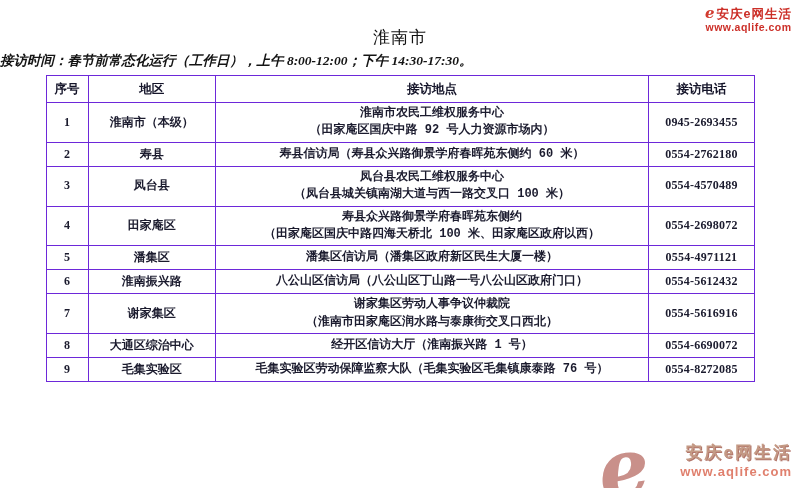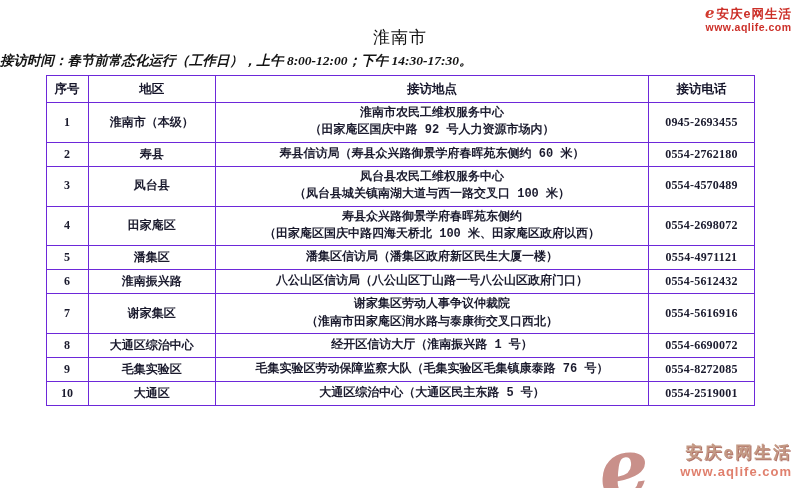--- a/index.html
+++ b/index.html
@@ -212,28 +212,20 @@
     <td class="phone">0554-6690072</td>
   </tr>
   <tr class="single">
     <td>9</td>
     <td>毛集实验区</td>
     <td>
           <span class="loc-line">毛集实验区劳动保障监察大队（毛集实验区毛集镇康泰路 76 号）</span>
         </td>
     <td class="phone">0554-8272085</td>
   </tr>
-  <tr class="single">
-    <td>10</td>
-    <td>大通区</td>
-    <td>
-          <span class="loc-line">大通区综治中心（大通区民主东路 5 号）</span>
-        </td>
-    <td class="phone">0554-2519001</td>
-  </tr>
 </tbody>
   </table>
 
 <div class="wm-e-big">e</div>
 <div class="wm-bottom">
   <div class="wm-name">安庆e网生活</div>
   <div class="wm-url">www.aqlife.com</div>
 </div>
 
 </body></html>

